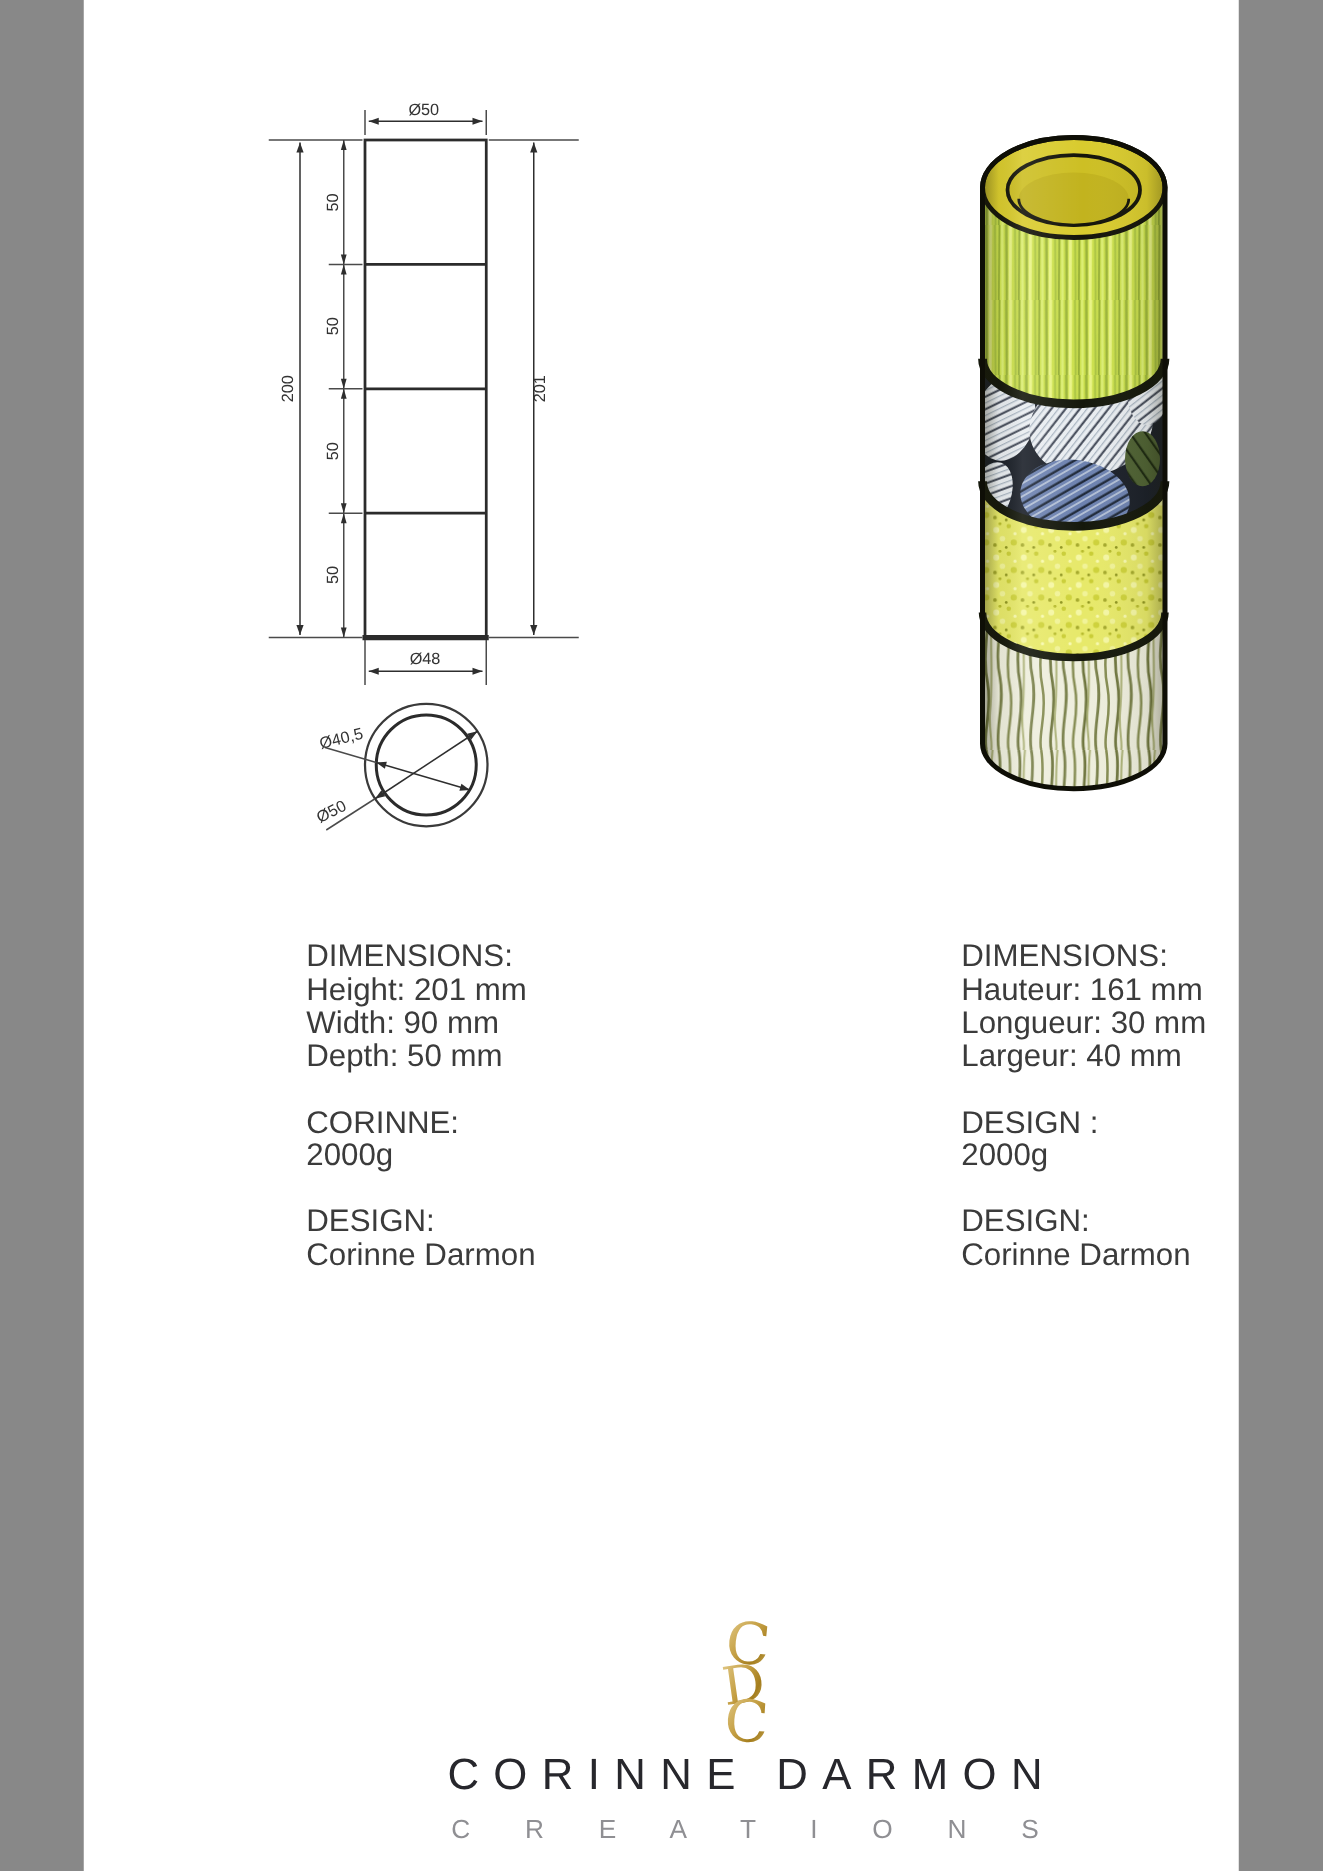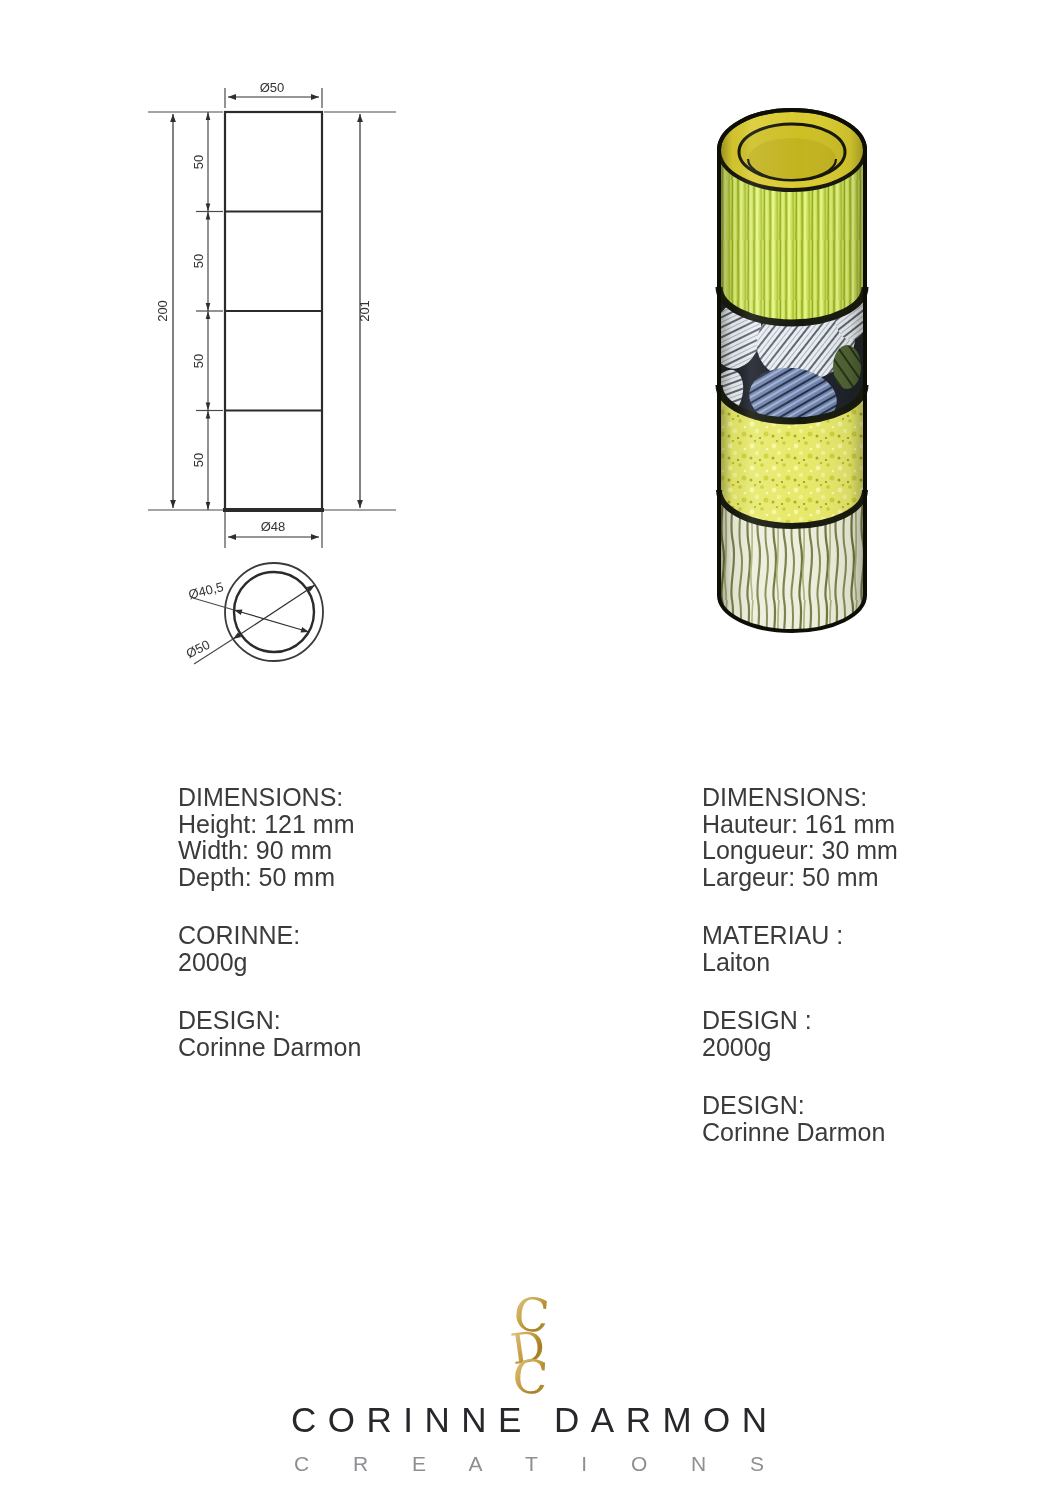--- a/index.html
+++ b/index.html
@@ -1,23 +1,23 @@
 <!DOCTYPE html>
 <html><head>
 <meta charset="utf-8">
 <style>
   html,body{margin:0;padding:0;background:#888;}
   .page{
-    position:relative; width:1058px; height:1497px; background:#ffffff;
+    position:relative; width:924px; height:1497px; background:#ffffff;
     font-family:"Liberation Sans", sans-serif; overflow:hidden; margin:0 auto;
   }
   .abs{position:absolute;}
   
   .spec-col{position:absolute; color:#3b3b3b; font-size:25px; line-height:26.5px;}
-  .spec-block{margin-bottom:26.5px;margin-top:32px;}
+  .spec-block{margin-bottom:26.5px;}
   .spec-line{white-space:pre;}
   
   .brand-name{
     position:absolute; left:0; top:1400px; width:1058px; text-align:center;
     font-size:35px; letter-spacing:11.5px; text-indent:11.5px; color:#27272c; font-weight:400;
   }
   .brand-tagline{
     position:absolute; left:0; top:1452px; width:1058px; text-align:center;
     font-size:21px; letter-spacing:19px; text-indent:19px; color:#8f8f93; font-weight:400;
   }
@@ -185,44 +185,40 @@
       <path d="M748,159 A44,21 0 0 0 836,159" stroke="#14140a" stroke-width="2.2" fill="none"></path>
     </g>
 
     <path d="M719,150 A73,40 0 0 1 865,150 L865,595 A73,36 0 0 1 719,595 Z" fill="url(#edgeShade)"></path>
     <path d="M719,150 A73,40 0 0 1 865,150 L865,595 A73,36 0 0 1 719,595 Z" fill="none" stroke="#0e0e06" stroke-width="4"></path>
   </svg>
 
   <div class="spec-col" style="left:178px; top:752px;">
     <div class="spec-block">
       <div class="spec-line">DIMENSIONS:</div>
-      <div class="spec-line">Height: 121 mm</div>
+      <div class="spec-line">Height: 201 mm</div>
       <div class="spec-line">Width: 90 mm</div>
       <div class="spec-line">Depth: 50 mm</div>
     </div>
     <div class="spec-block">
       <div class="spec-line">CORINNE:</div>
       <div class="spec-line">2000g</div>
     </div>
     <div class="spec-block">
       <div class="spec-line">DESIGN:</div>
       <div class="spec-line">Corinne Darmon</div>
     </div>
   </div>
 
   <div class="spec-col" style="left:702px; top:752px;">
     <div class="spec-block">
       <div class="spec-line">DIMENSIONS:</div>
       <div class="spec-line">Hauteur: 161 mm</div>
       <div class="spec-line">Longueur: 30 mm</div>
-      <div class="spec-line">Largeur: 50 mm</div>
-    </div>
-    <div class="spec-block">
-      <div class="spec-line">MATERIAU :</div>
-      <div class="spec-line">Laiton</div>
+      <div class="spec-line">Largeur: 40 mm</div>
     </div>
     <div class="spec-block">
       <div class="spec-line">DESIGN :</div>
       <div class="spec-line">2000g</div>
     </div>
     <div class="spec-block">
       <div class="spec-line">DESIGN:</div>
       <div class="spec-line">Corinne Darmon</div>
     </div>
   </div>

